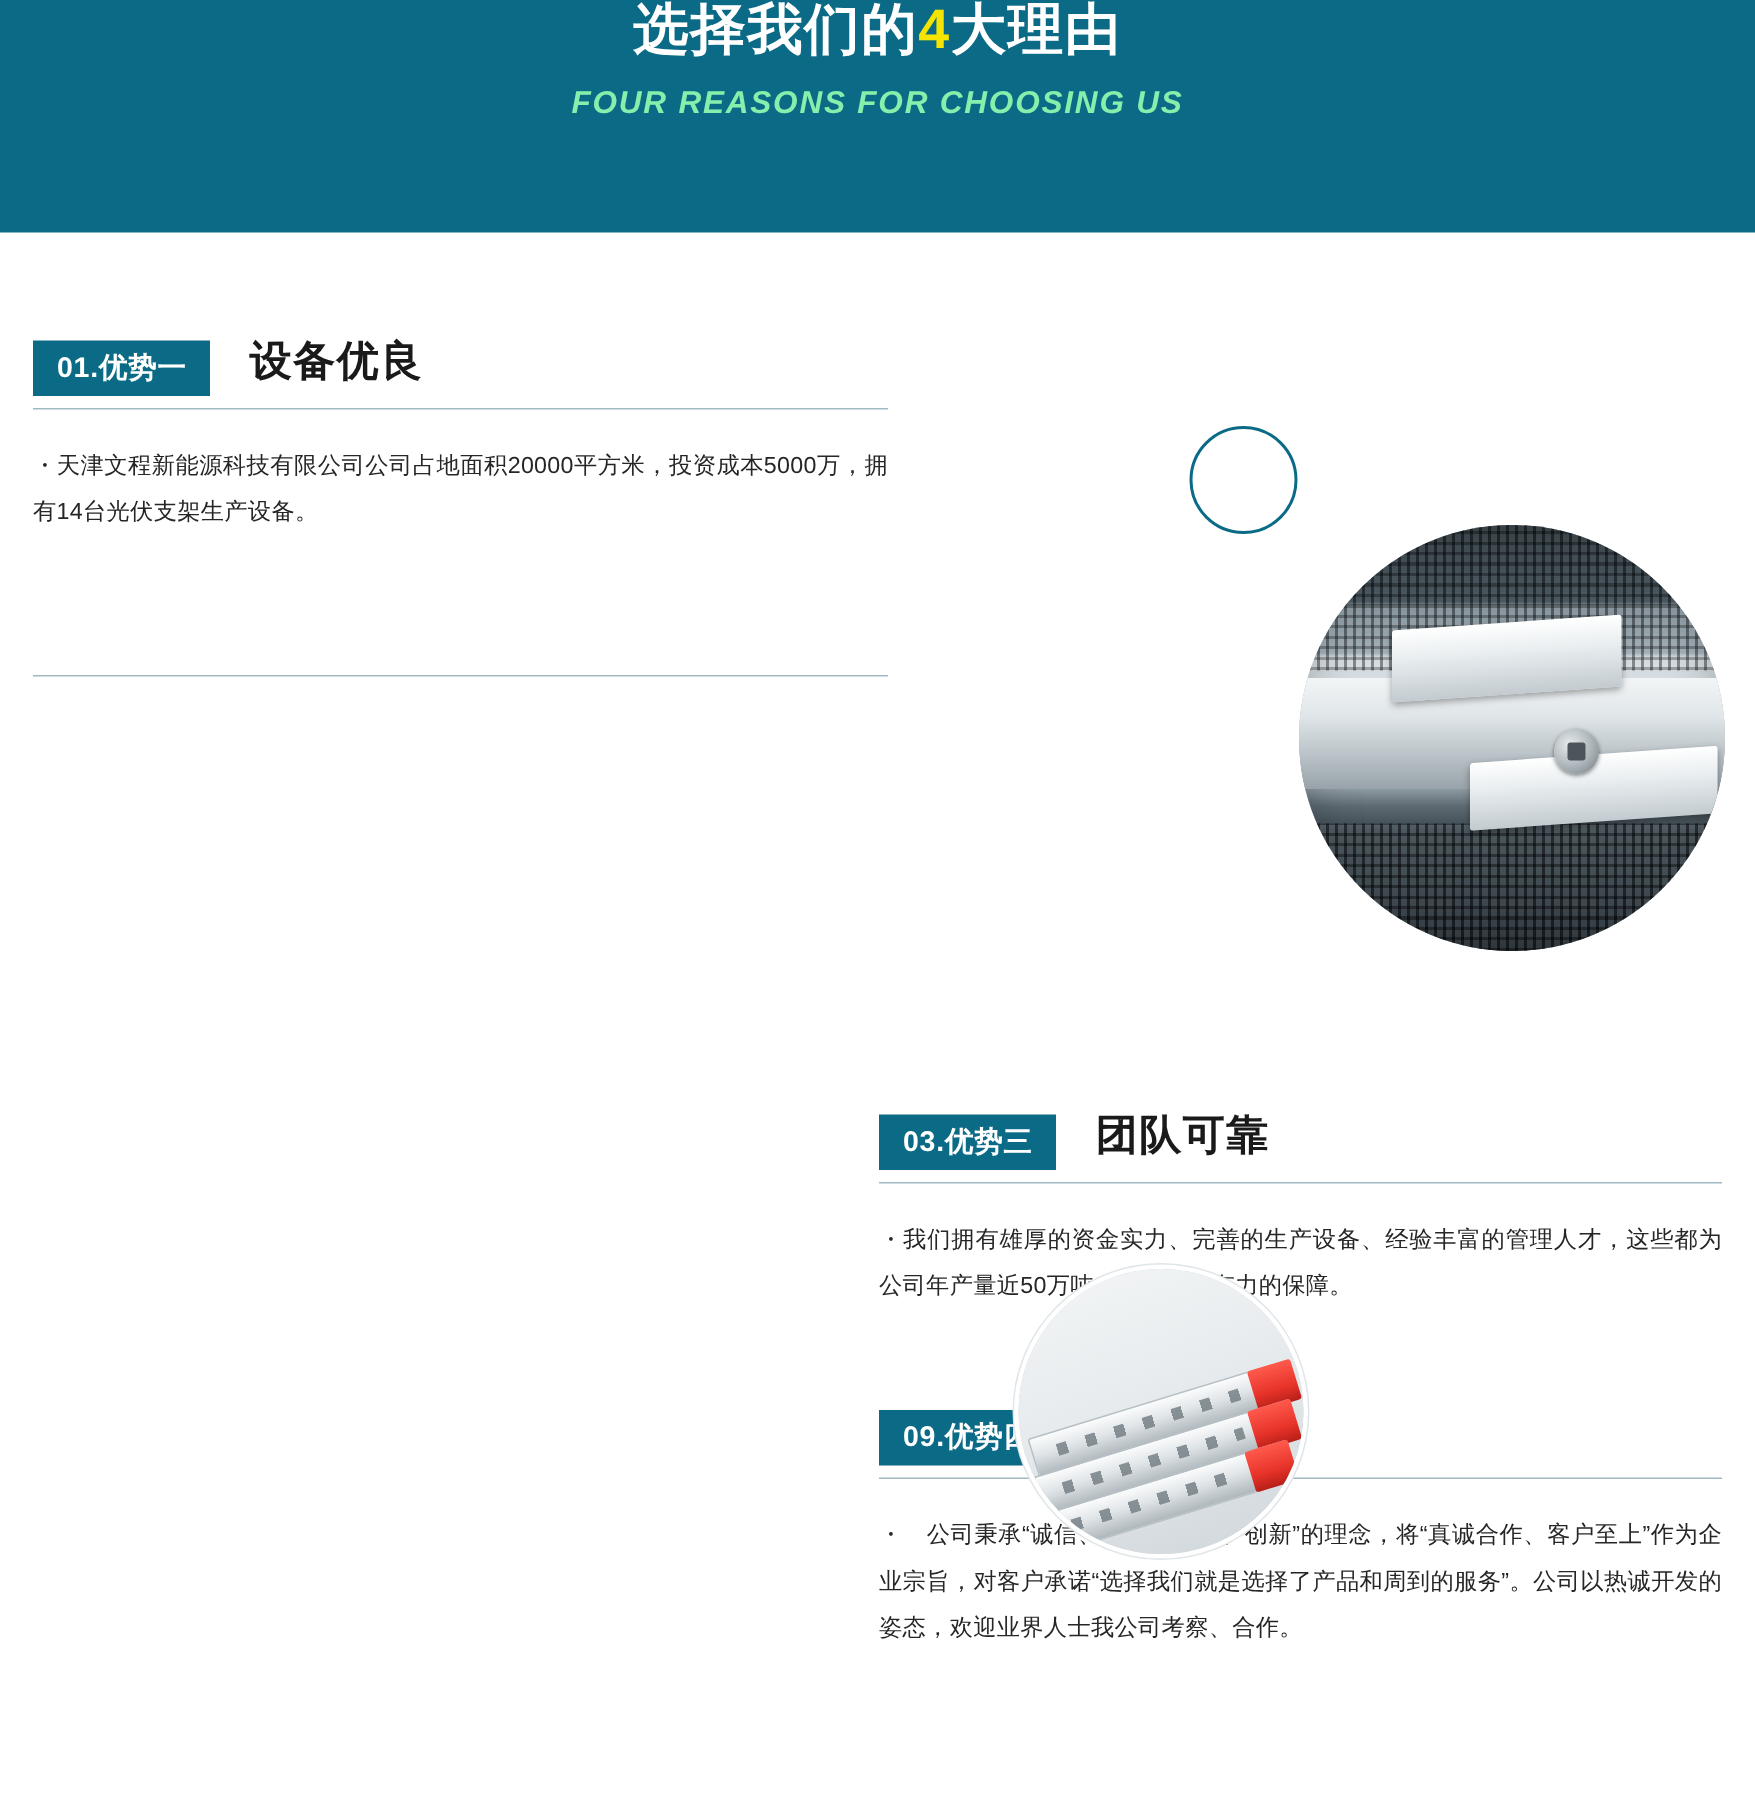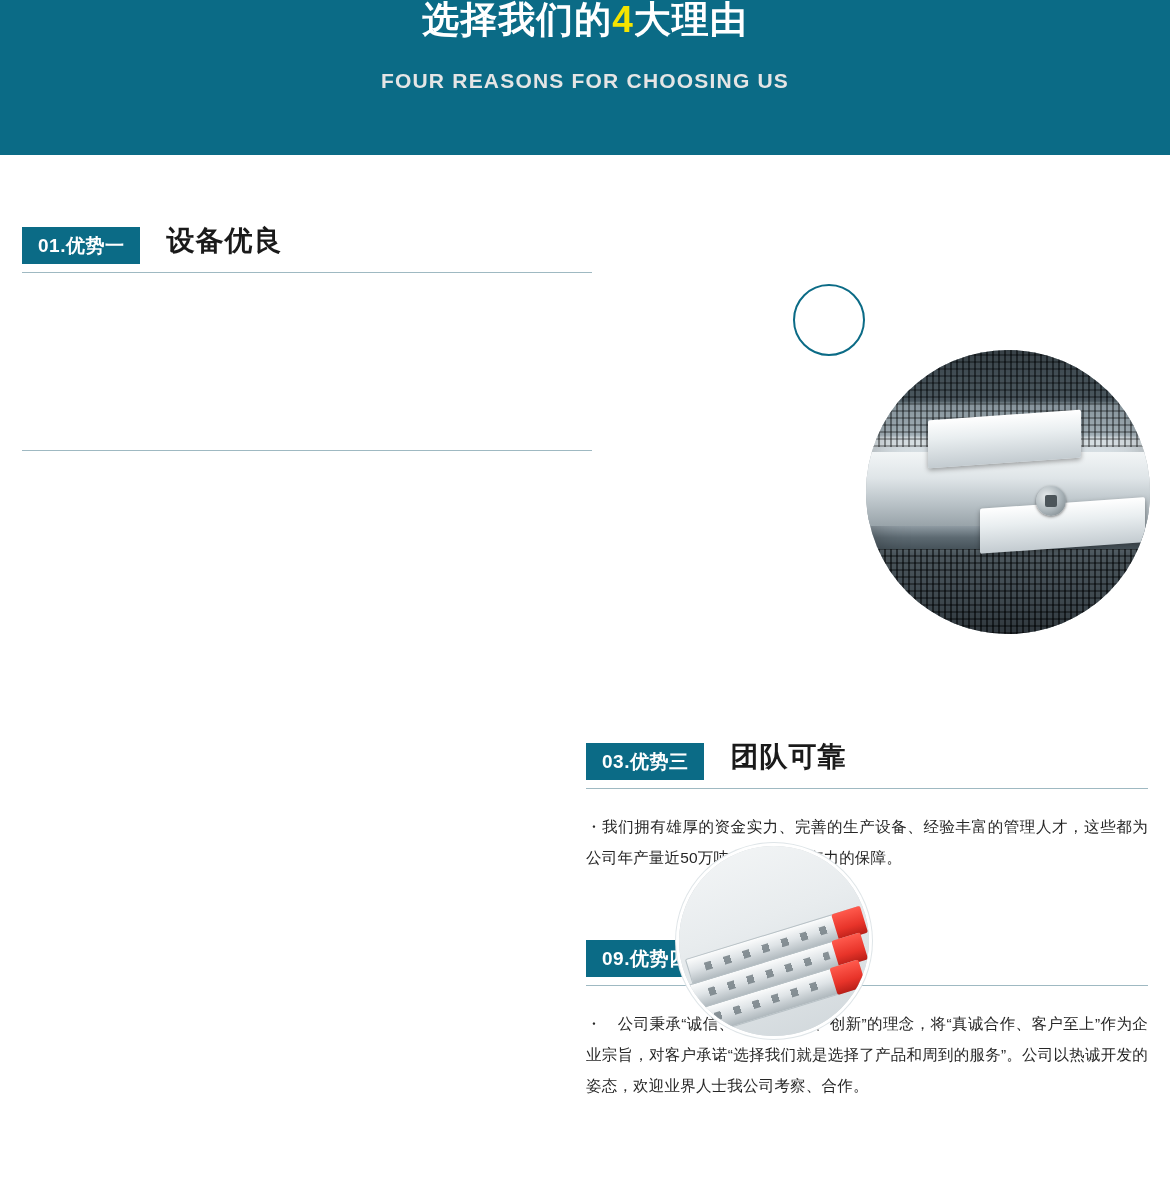--- a/index.html
+++ b/index.html
@@ -28,25 +28,26 @@
     font-size: 37px;
     font-weight: bold;
     color: #ffffff;
     letter-spacing: 1px;
     line-height: 1.1;
   }
   .header-title .hl {
     color: #f5e400;
   }
   .header-sub {
-    margin-top: 28px;
+    margin-top: 16px;
     font-size: 21px;
-    color: #e5e5e5;
+    color: #86efac;
     letter-spacing: 1.2px;
     font-weight: bold;
+    font-style: italic;
   }
 
   
   .block {
     position: absolute;
   }
   .tag-row {
     display: flex;
     align-items: flex-end;
     position: relative;
@@ -208,20 +209,21 @@
 </div>
 
 <div class="block" id="sec1">
   <div class="tag-row">
     <div class="tag">
       <span class="num">01.</span><span>优势一</span>
     </div>
     <div class="tag-title">设备优良</div>
   </div>
   <div class="rule"></div>
+  <div class="para">・天津文程新能源科技有限公司公司占地面积20000平方米，投资成本5000万，拥有14台光伏支架生产设备。</div>
 </div>
 
 <div class="block" id="sec2">
   <div class="rule"></div>
 </div>
 
 <div class="block" id="sec3">
   <div class="tag-row">
     <div class="tag">
       <span class="num">03.</span><span>优势三</span>

